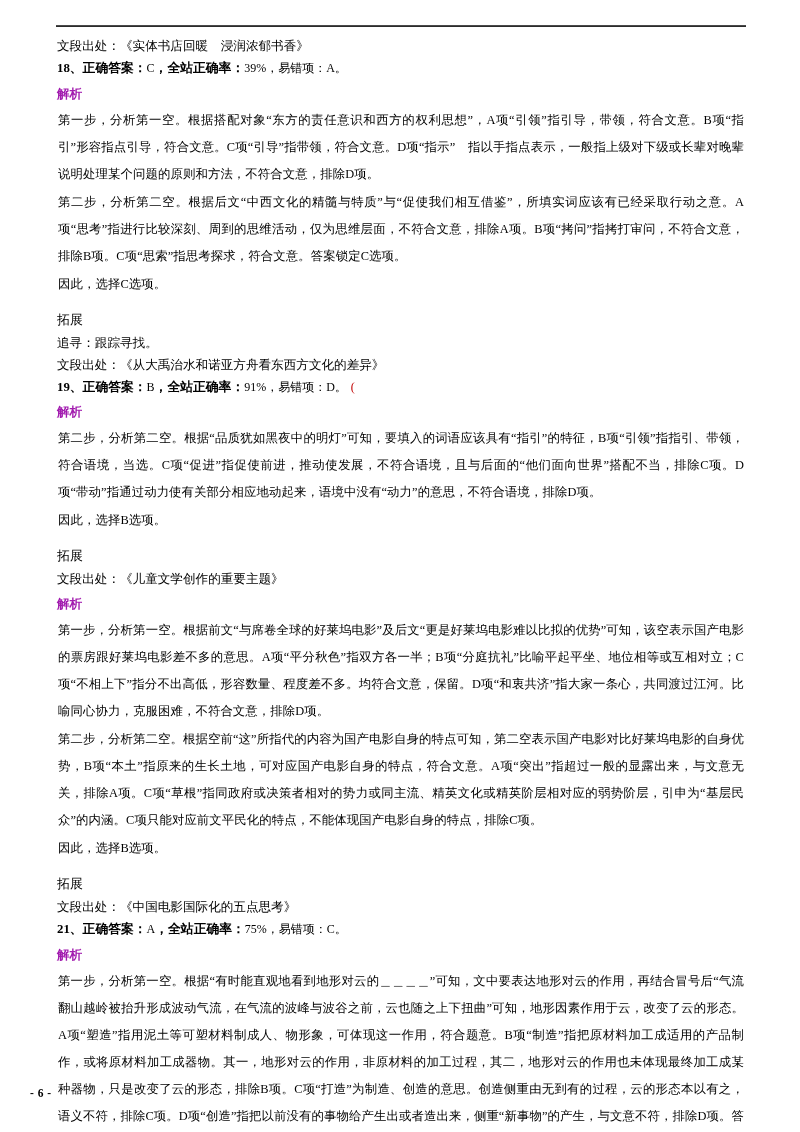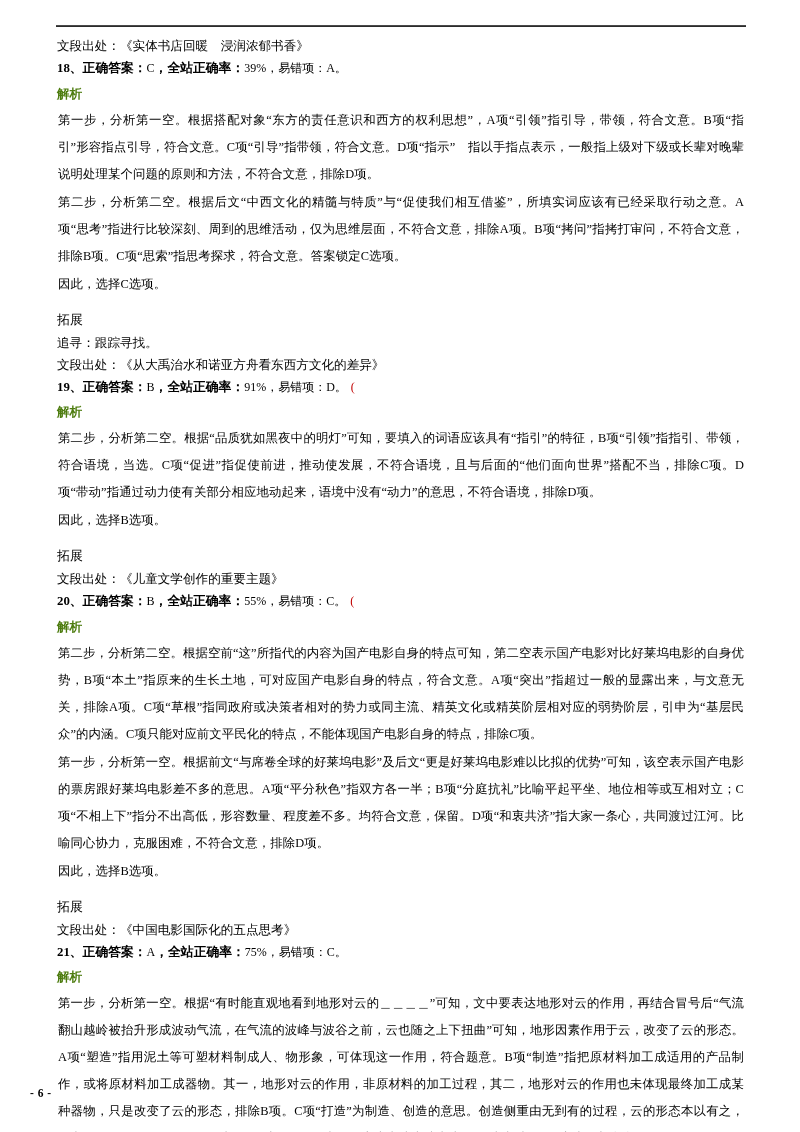--- a/index.html
+++ b/index.html
@@ -52,21 +52,21 @@
   .ans-line .underline {
     text-underline-offset: 1px;
   }
   .ans-line .redmark {
     color: #c00000;
     font-weight: normal;
     font-size: 12px;
     padding-left: 4px;
   }
   .jiexi {
-    color: #4d7c0f;
+    color: #a21caf;
     font-weight: bold;
     font-size: 12.6px;
     line-height: 23px;
     margin: 3px 0 1px 0;
   }
   .tuozhan {
     font-size: 13px;
     line-height: 23px;
     margin: 3px 0 1px 0;
   }
@@ -130,28 +130,25 @@
     <p class="para">第二步，分析第二空。根据“品质犹如黑夜中的明灯”可知，要填入的词语应该具有“指引”的特征，B项“引领”指指引、带领，符合语境，当选。C项“促进”指促使前进，推动使发展，不符合语境，且与后面的“他们面向世界”搭配不当，排除C项。D项“带动”指通过动力使有关部分相应地动起来，语境中没有“动力”的意思，不符合语境，排除D项。</p>
     <p class="para">因此，选择B选项。</p>
 
     <div class="gap-sm"></div>
     <p class="tuozhan">拓展</p>
 
     <p class="src-line">
       <span>文段出处：</span><span>《儿童文学创作的重要主题》</span>
     </p>
 
-    <p class="ans-line">
-      <span>20、</span><span class="underline">正确答案</span><span>：</span><span class="plain lat">B</span><span>，</span><span class="underline">全站正确率</span><span>：</span><span class="plain lat">55%</span><span class="plain">，</span><span class="plain">易错项</span><span class="plain">：</span><span class="plain lat">C。</span><span class="redmark">(</span>
-    </p>
 
     <p class="jiexi">解析</p>
 
+    <p class="para">第一步，分析第一空。根据前文“与席卷全球的好莱坞电影”及后文“更是好莱坞电影难以比拟的优势”可知，该空表示国产电影的票房跟好莱坞电影差不多的意思。A项“平分秋色”指双方各一半；B项“分庭抗礼”比喻平起平坐、地位相等或互相对立；C项“不相上下”指分不出高低，形容数量、程度差不多。均符合文意，保留。D项“和衷共济”指大家一条心，共同渡过江河。比喻同心协力，克服困难，不符合文意，排除D项。</p>
     <p class="para">第二步，分析第二空。根据空前“这”所指代的内容为国产电影自身的特点可知，第二空表示国产电影对比好莱坞电影的自身优势，B项“本土”指原来的生长土地，可对应国产电影自身的特点，符合文意。A项“突出”指超过一般的显露出来，与文意无关，排除A项。C项“草根”指同政府或决策者相对的势力或同主流、精英文化或精英阶层相对应的弱势阶层，引申为“基层民众”的内涵。C项只能对应前文平民化的特点，不能体现国产电影自身的特点，排除C项。</p>
-    <p class="para">第一步，分析第一空。根据前文“与席卷全球的好莱坞电影”及后文“更是好莱坞电影难以比拟的优势”可知，该空表示国产电影的票房跟好莱坞电影差不多的意思。A项“平分秋色”指双方各一半；B项“分庭抗礼”比喻平起平坐、地位相等或互相对立；C项“不相上下”指分不出高低，形容数量、程度差不多。均符合文意，保留。D项“和衷共济”指大家一条心，共同渡过江河。比喻同心协力，克服困难，不符合文意，排除D项。</p>
     <p class="para">因此，选择B选项。</p>
 
     <div class="gap-sm"></div>
     <p class="tuozhan">拓展</p>
 
     <p class="src-line">
       <span>文段出处：</span><span>《中国电影国际化的五点思考》</span>
     </p>
 
     <p class="ans-line">

